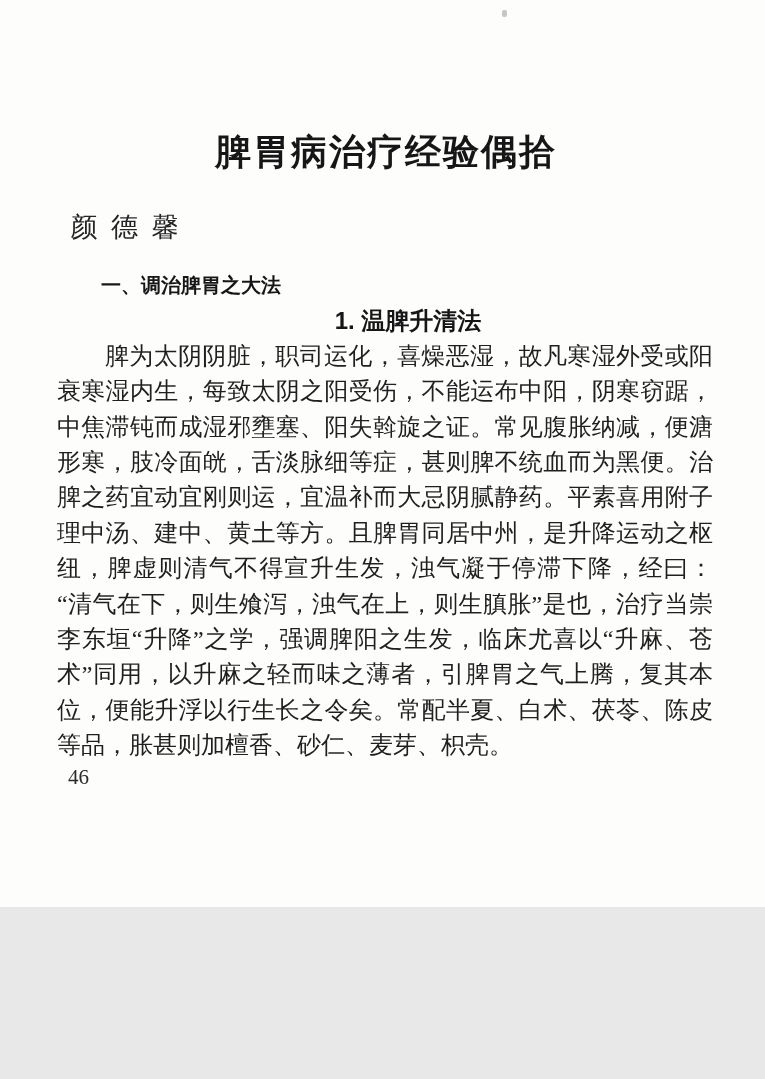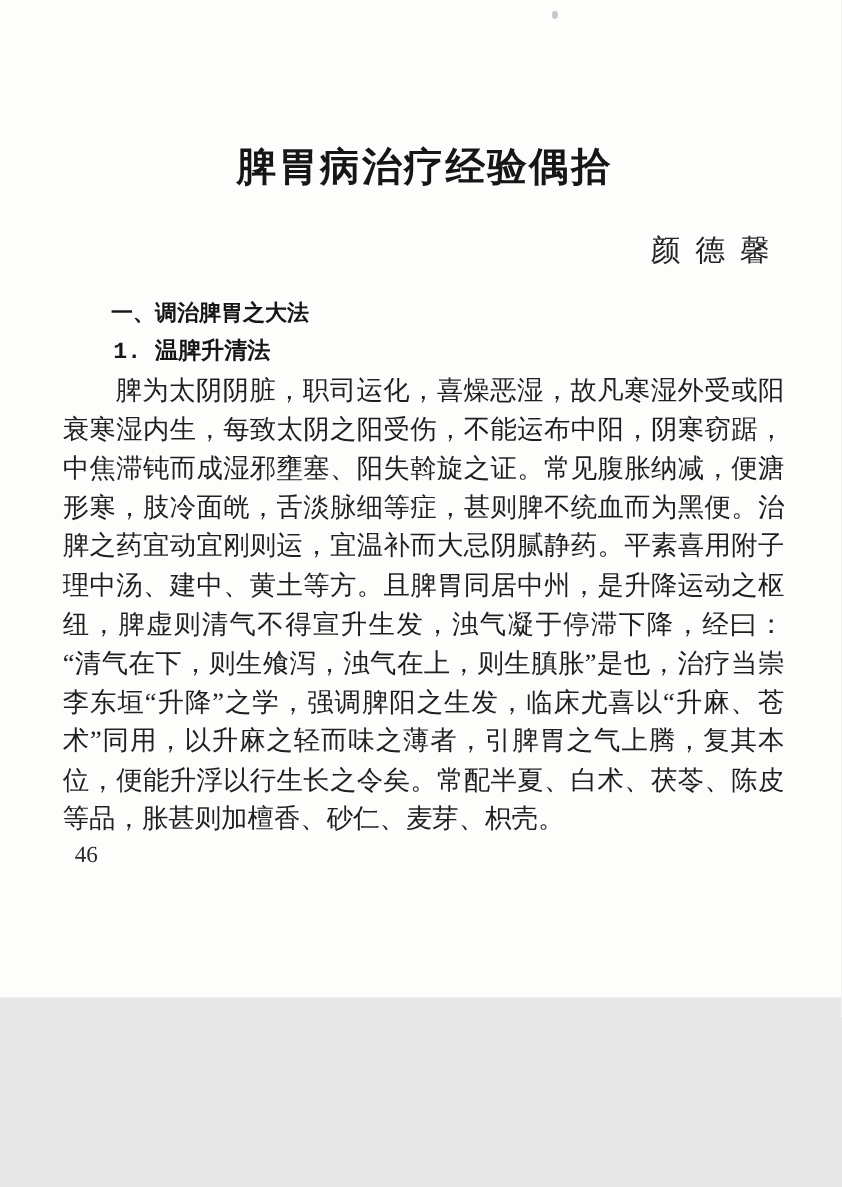--- a/index.html
+++ b/index.html
@@ -34,21 +34,21 @@
     font-family: "Liberation Sans", "DejaVu Sans", sans-serif;
     font-weight: 700;
     font-size: 36px;
     line-height: 1.38;
     letter-spacing: 2px;
     text-indent: 2px;
     color: #161616;
   }
   .doc-author {
     margin-top: 33px;
-    text-align: right;
+    text-align: left;
     font-size: 27px;
     line-height: 35px;
     letter-spacing: 0.5em;
     text-indent: 0.5em;
     color: #242424;
   }
   .body-para {
     margin: 0;
     font-size: 24px;
     line-height: 35.4px;
@@ -63,25 +63,26 @@
     padding-left: 44px;
     font-family: "Liberation Sans", "DejaVu Sans", sans-serif;
     font-weight: 700;
     font-size: 20px;
     line-height: 35px;
     color: #161616;
   }
   .sub-heading {
     margin-top: 2px;
     padding-left: 46px;
-    font-family: Liberation Mono, monospace;
+    font-family: Liberation Sans, sans-serif;
     font-weight: 700;
-    font-size: 21px;
+    font-size: 24px;
     line-height: 32px;
     color: #161616;
+    text-align: center;
   }
   .para-after-heading { margin-top: 11px; }
   .para-after-subheading { margin-top: 2px; }
   .page-number {
     margin: 0 0 0 11px;
     font-size: 21px;
     line-height: 26px;
     color: #2a2a2a;
   }
 </style>

